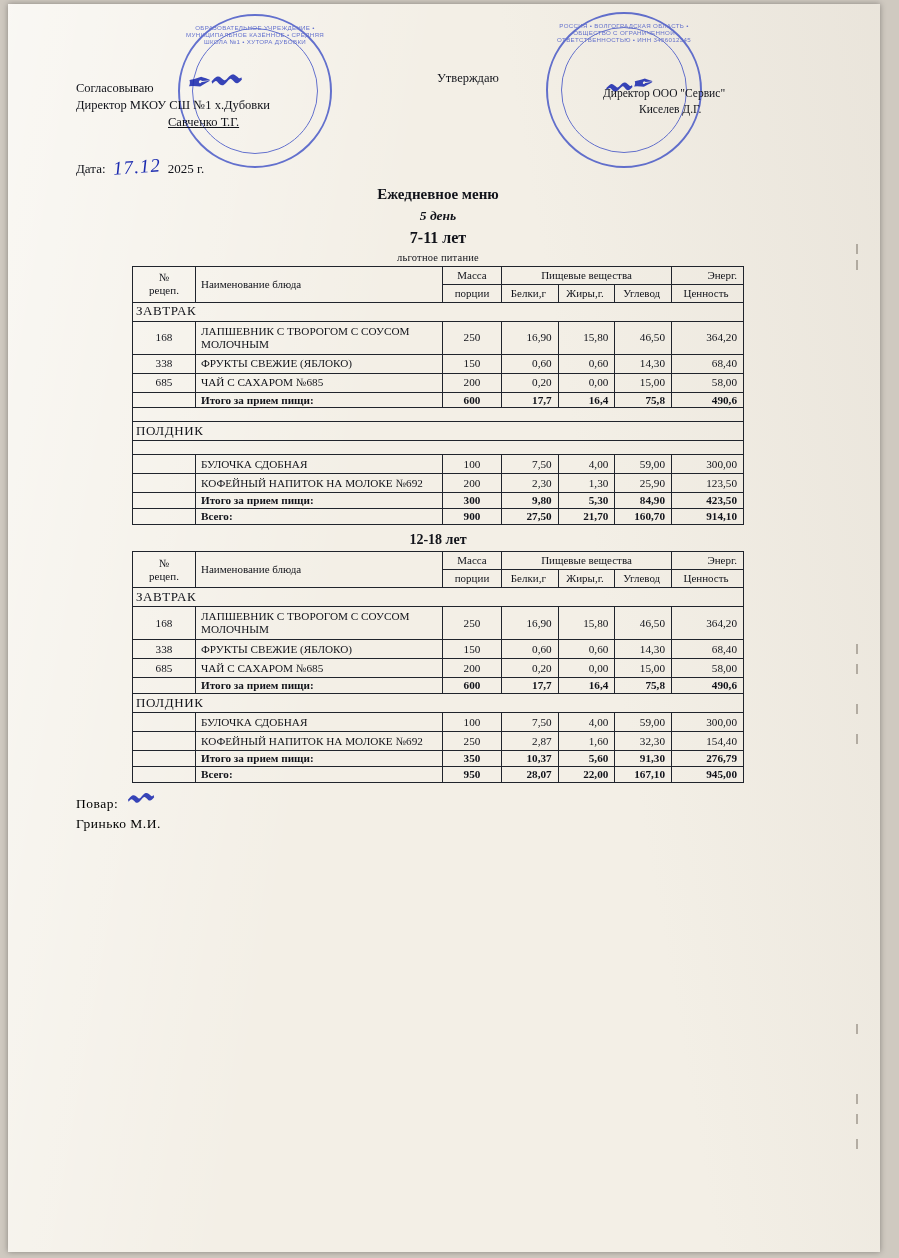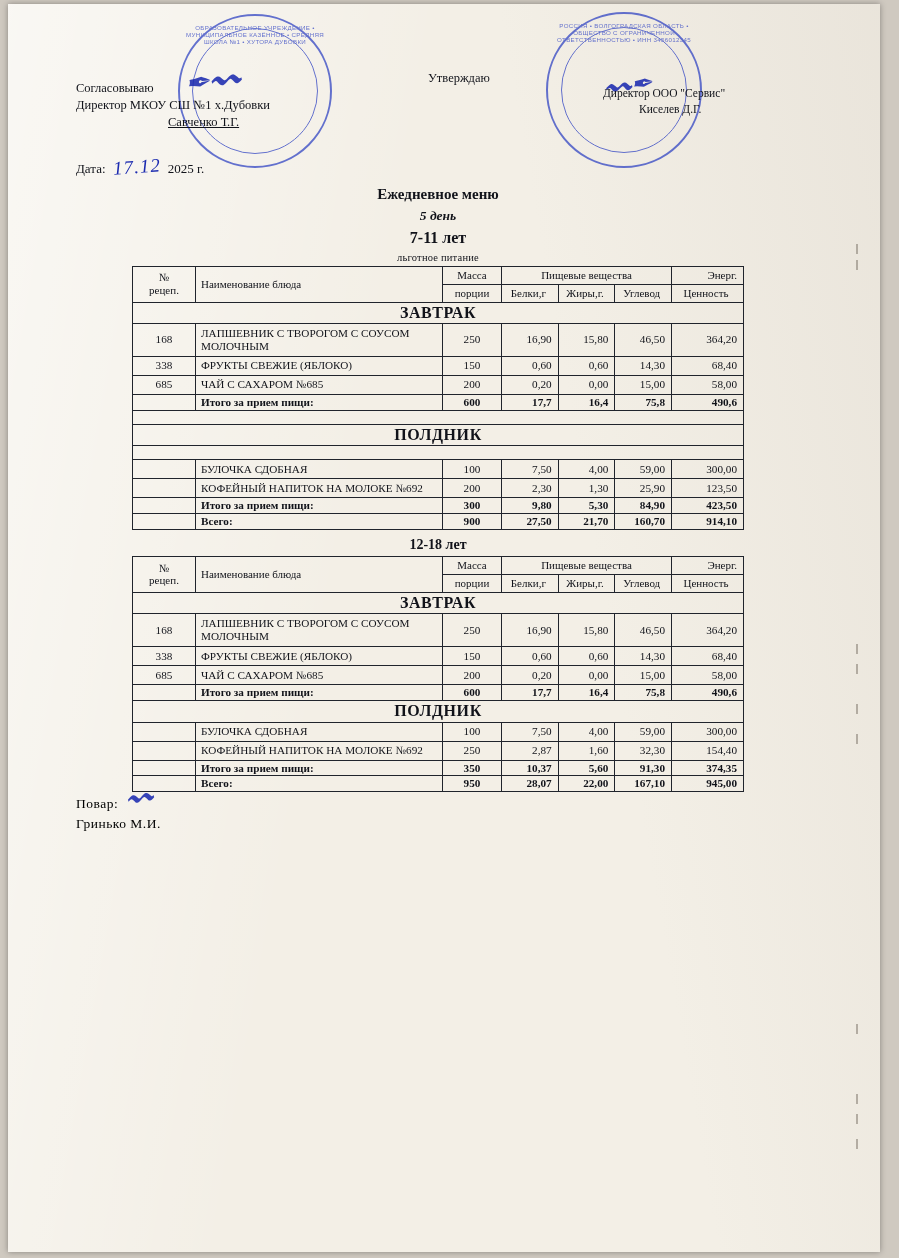--- a/index.html
+++ b/index.html
@@ -46,21 +46,21 @@
   }
   .hdr .left {
     position: absolute;
     left: 8px;
     top: 36px;
     line-height: 1.35;
     white-space: nowrap;
   }
   .hdr .approve {
     position: absolute;
-    left: 360px;
+    left: 369px;
     top: 27px;
     text-align: right;
   }
   .hdr .right {
     position: absolute;
     left: 535px;
     top: 42px;
     line-height: 1.35;
     white-space: nowrap;
     font-size: 11.5px;
@@ -135,24 +135,24 @@
   .c-e      { width: 62px;  text-align: right; padding-right: 6px !important; }
 
   thead th {
     font-weight: normal;
     text-align: center;
     font-size: 11px;
     height: 15px;
   }
   thead th.tall { height: 18px; }
   .section-row td {
-    text-align: center;
-    font-weight: bold;
+    text-align: left;
+    font-weight: normal;
     letter-spacing: .6px;
-    font-size: 16px;
+    font-size: 13px;
     height: 16px;
   }
   .total-row td {
     font-weight: bold;
   }
   .total-row td.c-name { text-align: left; }
   .grand-row td { font-weight: bold; }
   .dish td { height: 16px; }
   .dish-tall td { height: 30px; }
   .spacer-row td { height: 11px; border-left: 1px solid #20242c; border-right: 1px solid #20242c; }
@@ -483,21 +483,21 @@
           <td class="c-c">32,30</td>
           <td class="c-e">154,40</td>
         </tr>
         <tr class="total-row">
           <td class="c-num"></td>
           <td class="c-name">Итого за прием пищи:</td>
           <td class="c-mass">350</td>
           <td class="c-p">10,37</td>
           <td class="c-f">5,60</td>
           <td class="c-c">91,30</td>
-          <td class="c-e">374,35</td>
+          <td class="c-e">276,79</td>
         </tr>
         <tr class="grand-row">
           <td class="c-num"></td>
           <td class="c-name">Всего:</td>
           <td class="c-mass">950</td>
           <td class="c-p">28,07</td>
           <td class="c-f">22,00</td>
           <td class="c-c">167,10</td>
           <td class="c-e">945,00</td>
         </tr>

